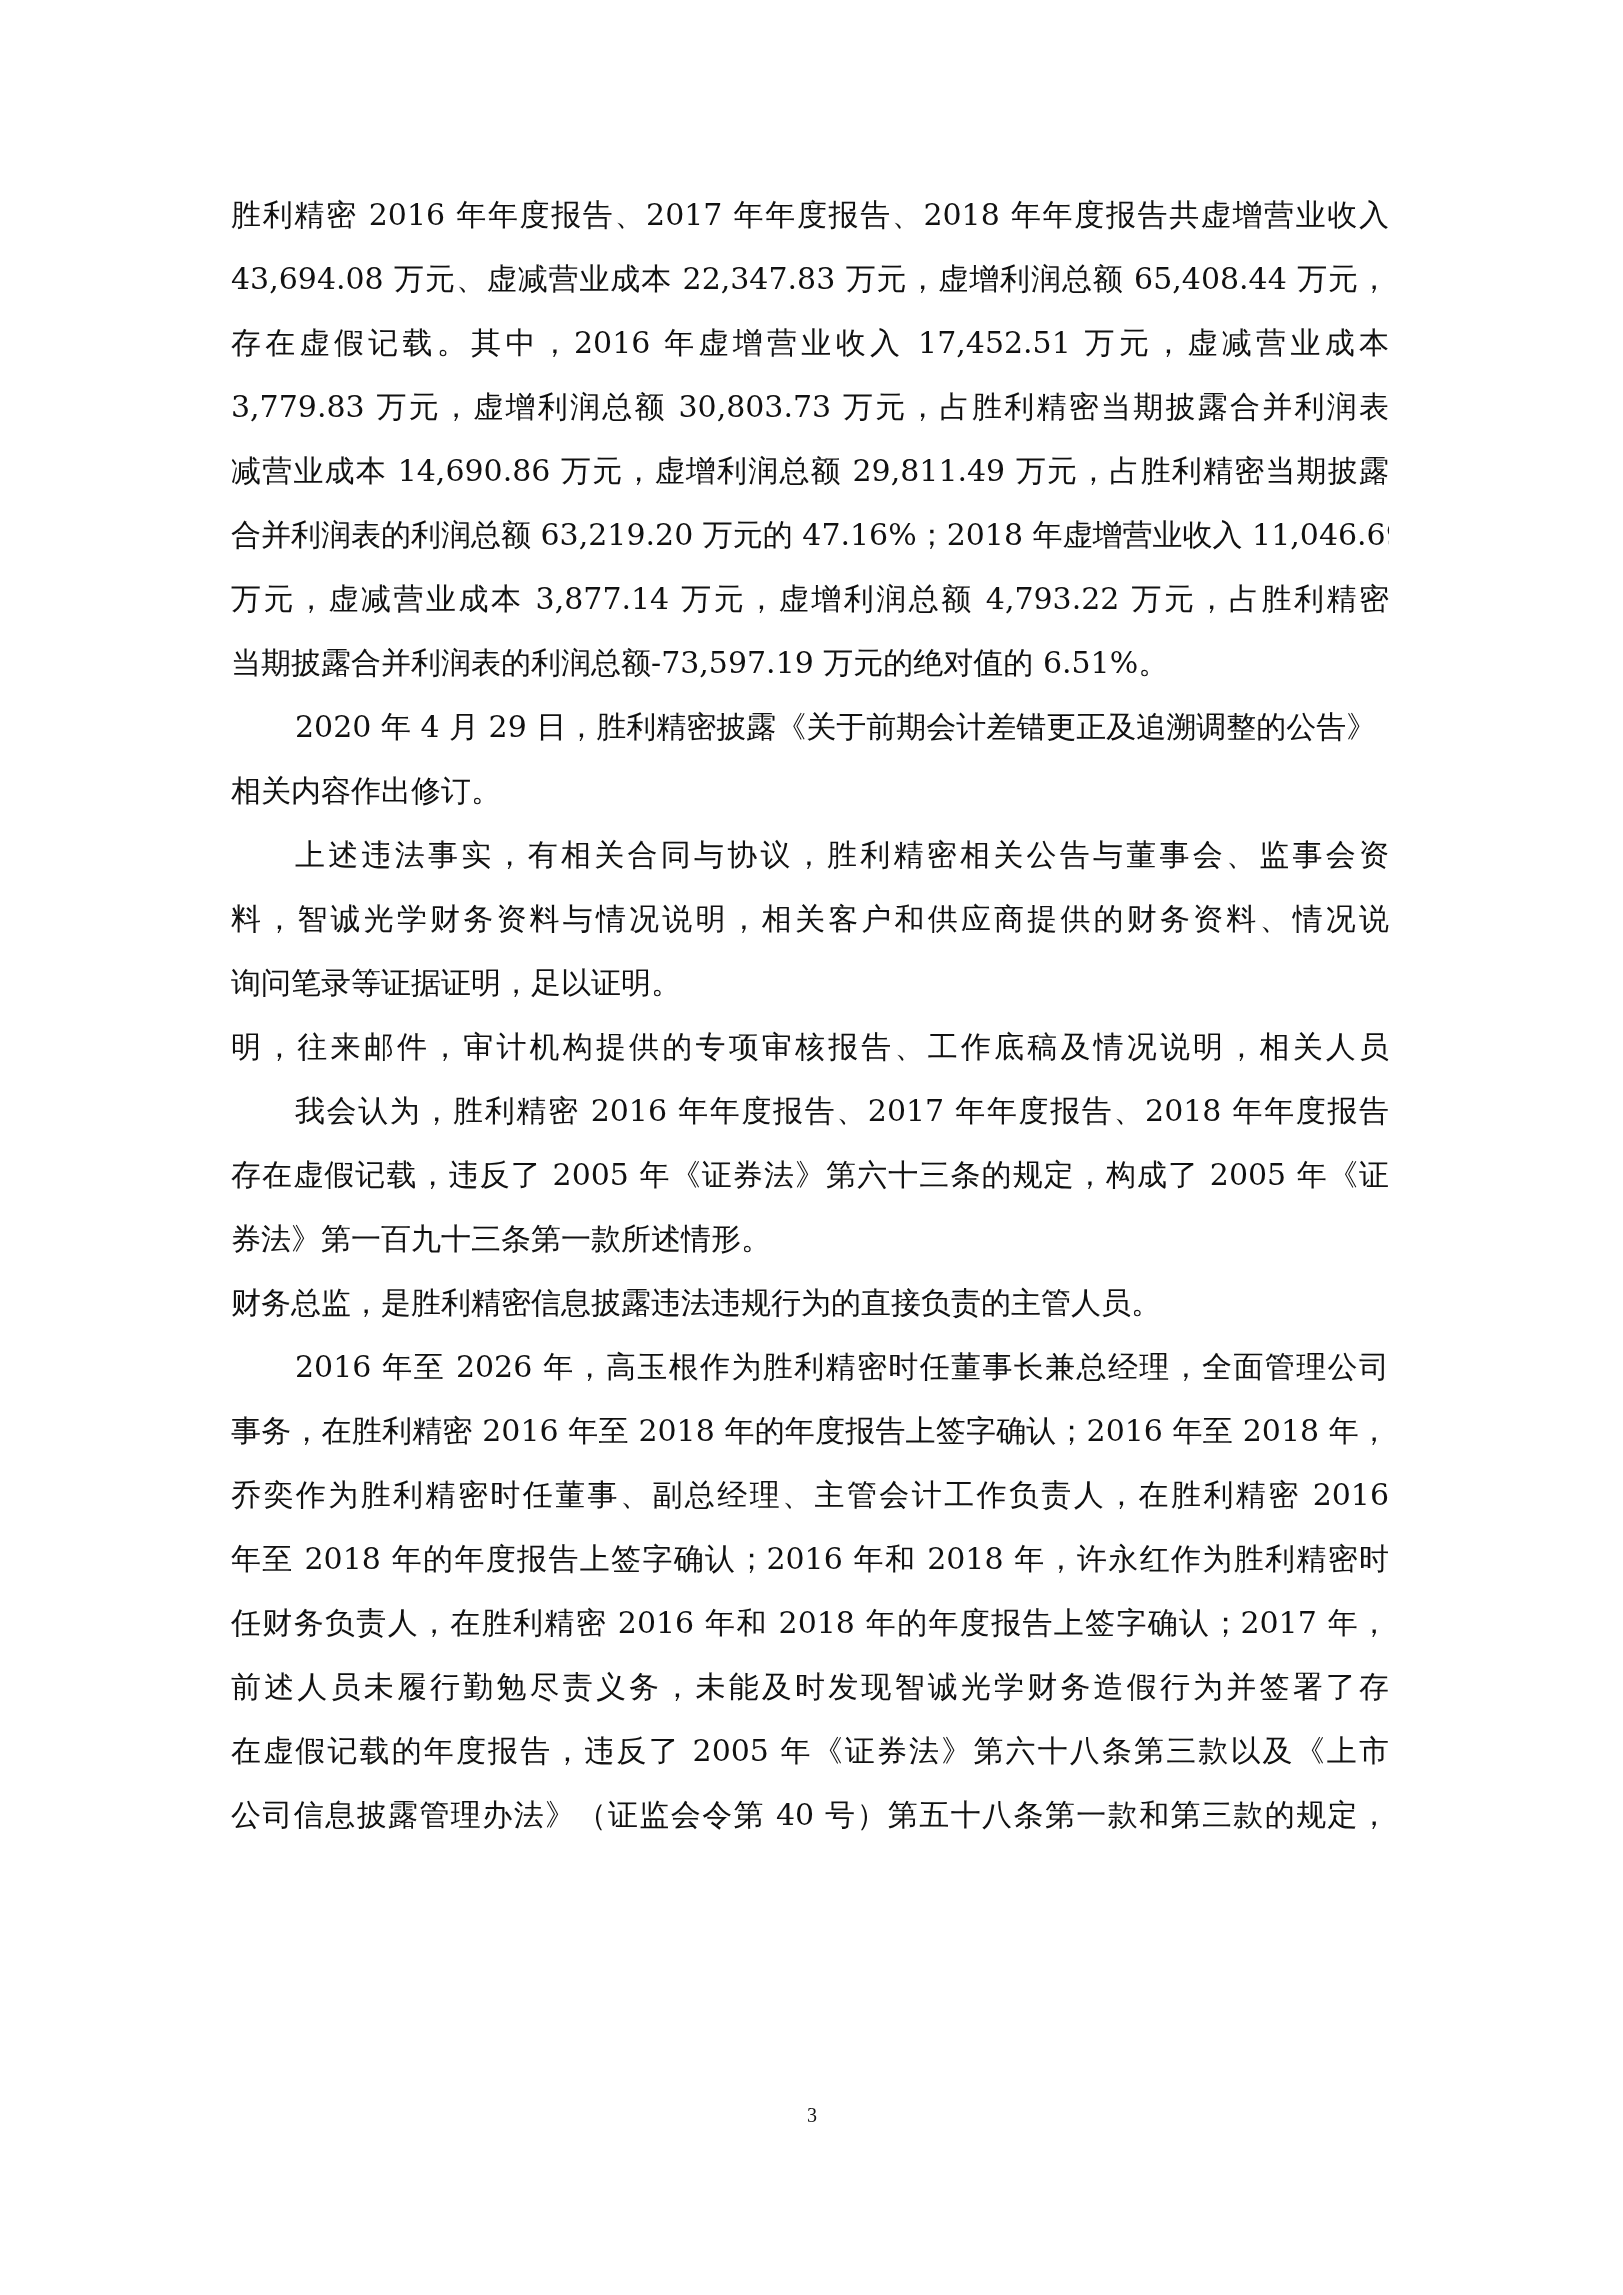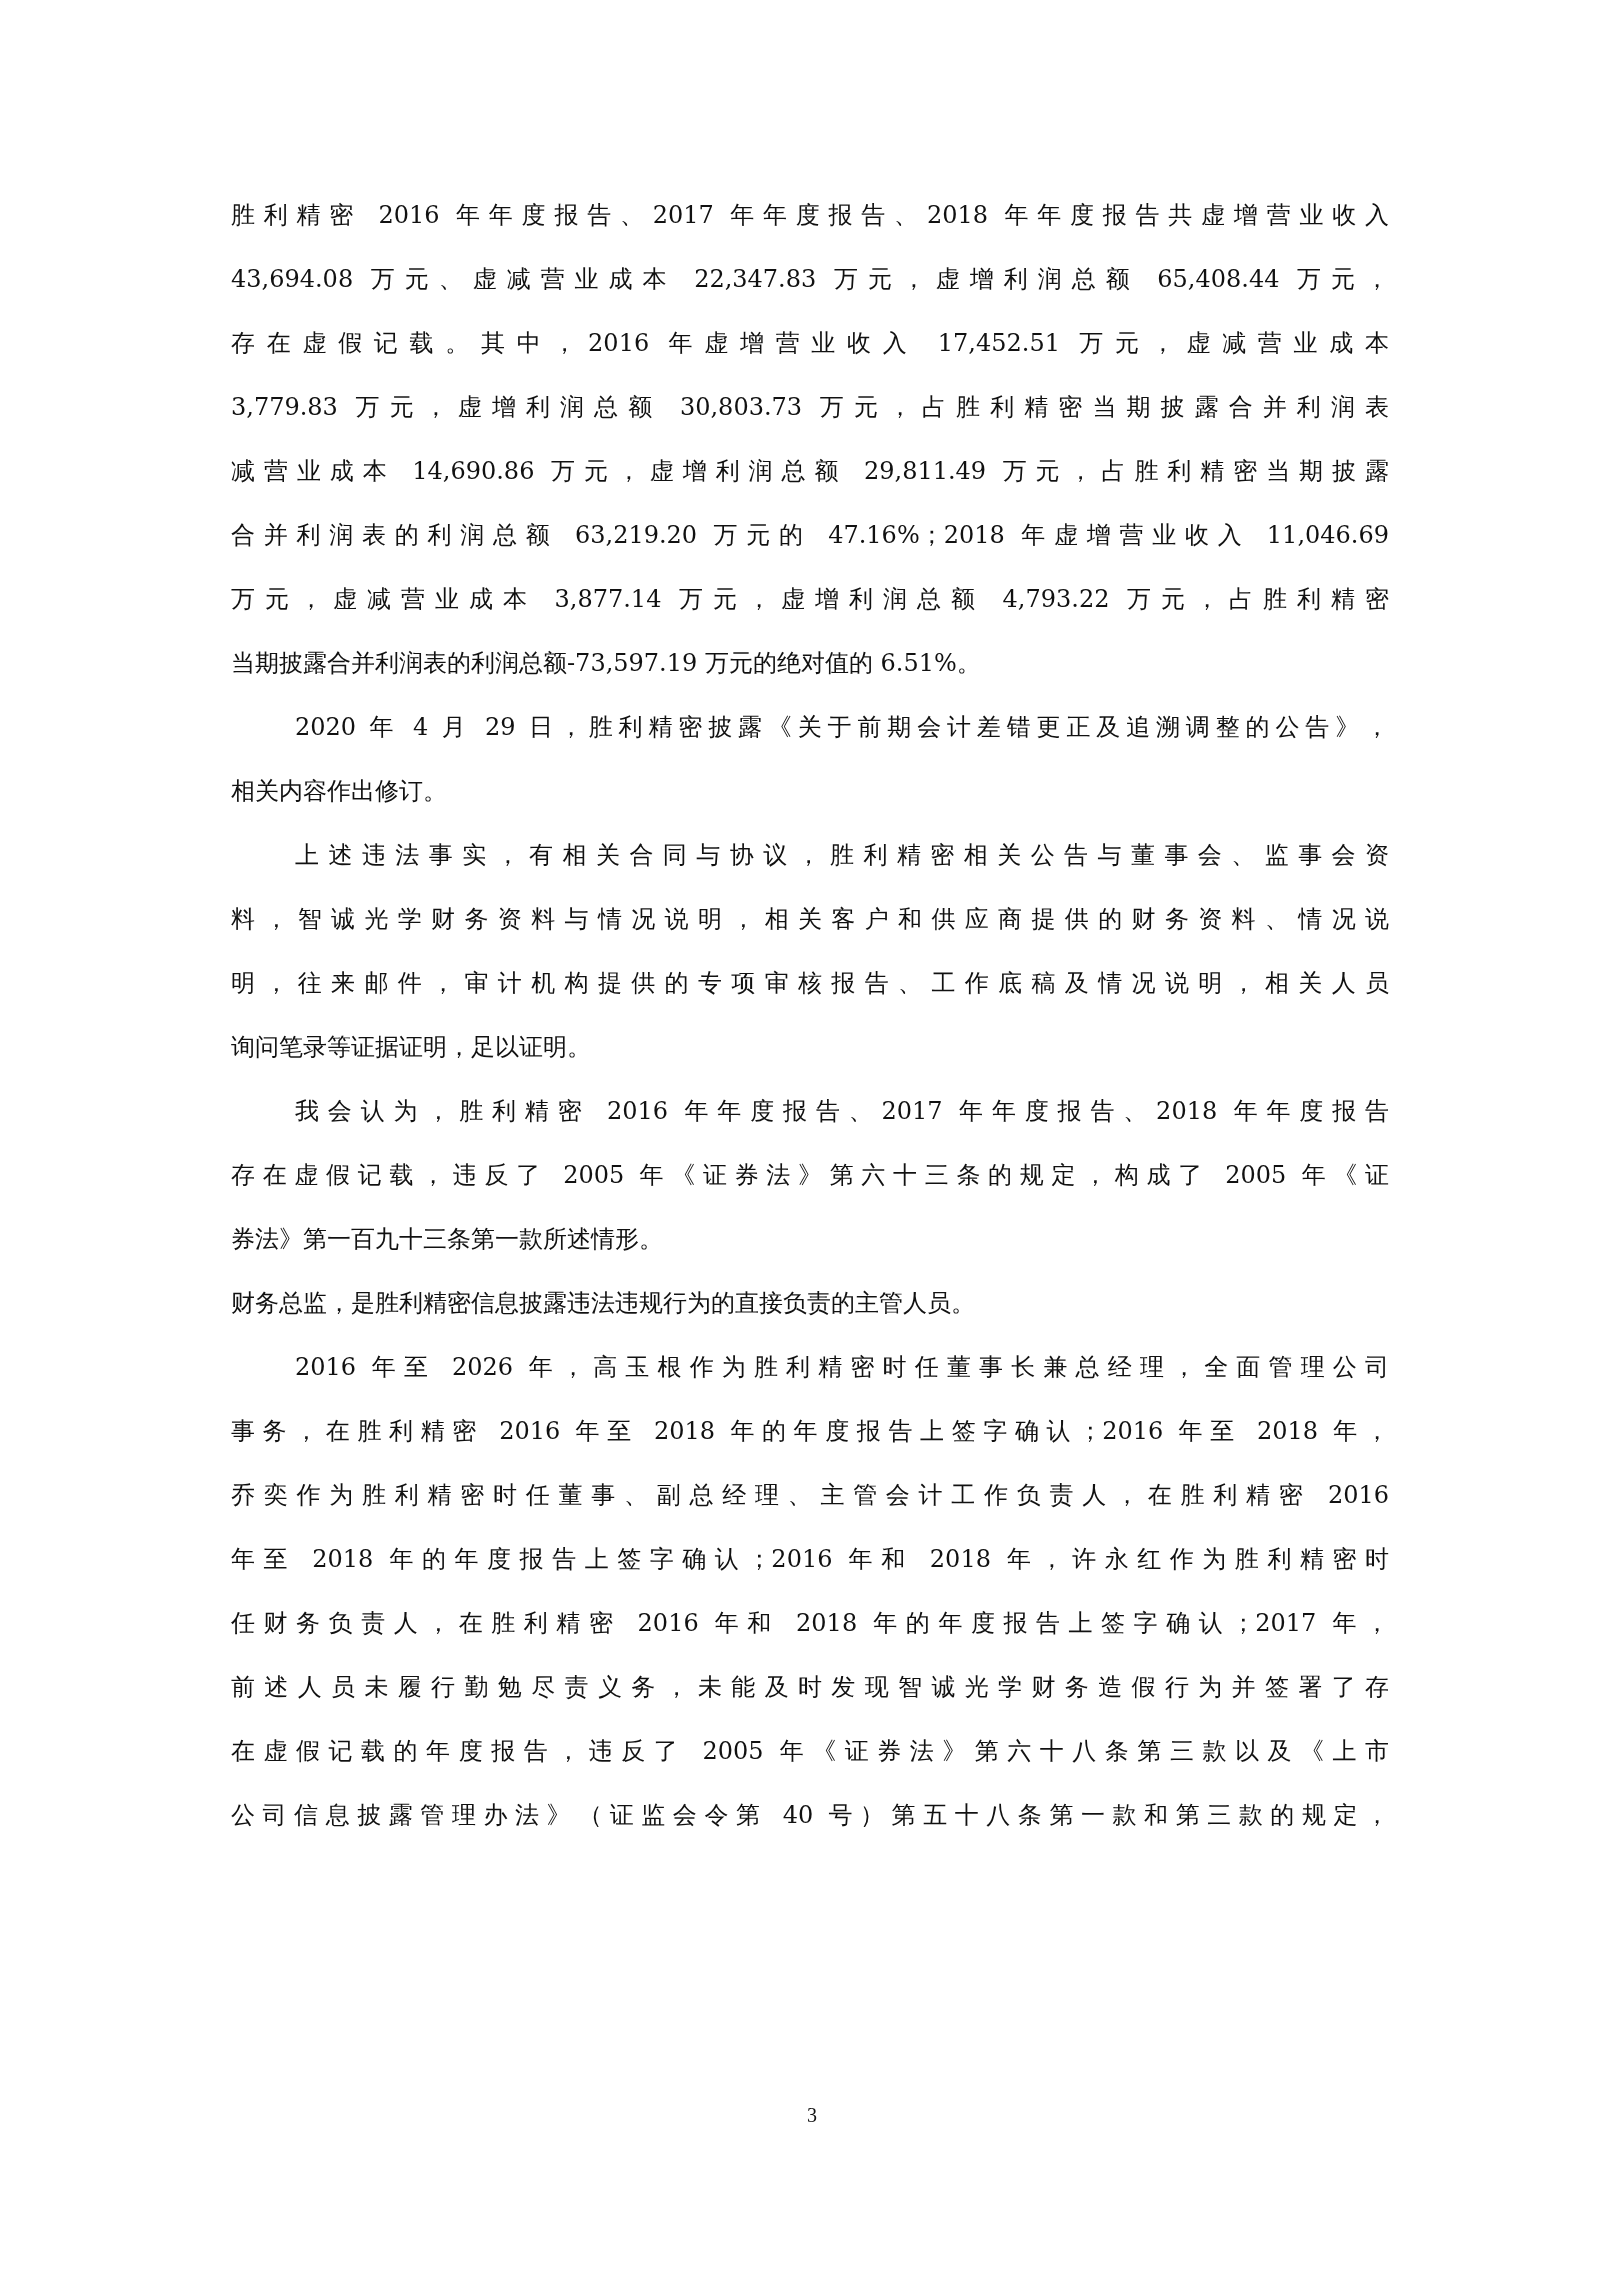--- a/index.html
+++ b/index.html
@@ -1,19 +1,19 @@
 <!DOCTYPE html>
 <html style="font-size:13.5px"><head>
 <meta charset="utf-8">
 <style>
   html,body{margin:0;padding:0;background:#ffffff;}
   body{width:1623px;height:2295px;position:relative;overflow:hidden;}
   .page{position:absolute;left:0;top:0;width:1623px;height:2295px;background:#fff;}
   .body-text{position:absolute;left:231px;top:183px;width:1158px;}
-  .line{height:64px;line-height:64px;font-family:"DejaVu Serif","Liberation Serif",serif;font-size:24px;color:#111;white-space:nowrap;text-align:justify;text-align-last:justify;overflow:hidden;}
+  .line{height:64px;line-height:64px;font-family:"DejaVu Serif","Liberation Serif",serif;font-size:30px;color:#111;white-space:nowrap;text-align:justify;text-align-last:justify;overflow:hidden;}
   .line.last{text-align-last:left;}
   .line.indent{padding-left:64px;}
   .page-number{position:absolute;left:795px;top:2104px;width:34px;text-align:center;font-family:"Liberation Serif","DejaVu Serif",serif;font-size:20px;color:#111;}
 </style>
 </head>
 <body>
 
 <div class="page">
   <div class="body-text">
 
@@ -29,22 +29,22 @@
     </div>
 
     <div>
       <div class="line indent">2020 年 4 月 29 日，胜利精密披露《关于前期会计差错更正及追溯调整的公告》，</div>
       <div class="line last">相关内容作出修订。</div>
     </div>
 
     <div>
       <div class="line indent">上述违法事实，有相关合同与协议，胜利精密相关公告与董事会、监事会资</div>
       <div class="line">料，智诚光学财务资料与情况说明，相关客户和供应商提供的财务资料、情况说</div>
+      <div class="line last">询问笔录等证据证明，足以证明。</div>
       <div class="line">明，往来邮件，审计机构提供的专项审核报告、工作底稿及情况说明，相关人员</div>
-      <div class="line last">询问笔录等证据证明，足以证明。</div>
     </div>
 
     <div>
       <div class="line indent">我会认为，胜利精密 2016 年年度报告、2017 年年度报告、2018 年年度报告</div>
       <div class="line">存在虚假记载，违反了 2005 年《证券法》第六十三条的规定，构成了 2005 年《证</div>
       <div class="line last">券法》第一百九十三条第一款所述情形。</div>
     </div>
 
     <div>
       <div class="line last">财务总监，是胜利精密信息披露违法违规行为的直接负责的主管人员。</div>

